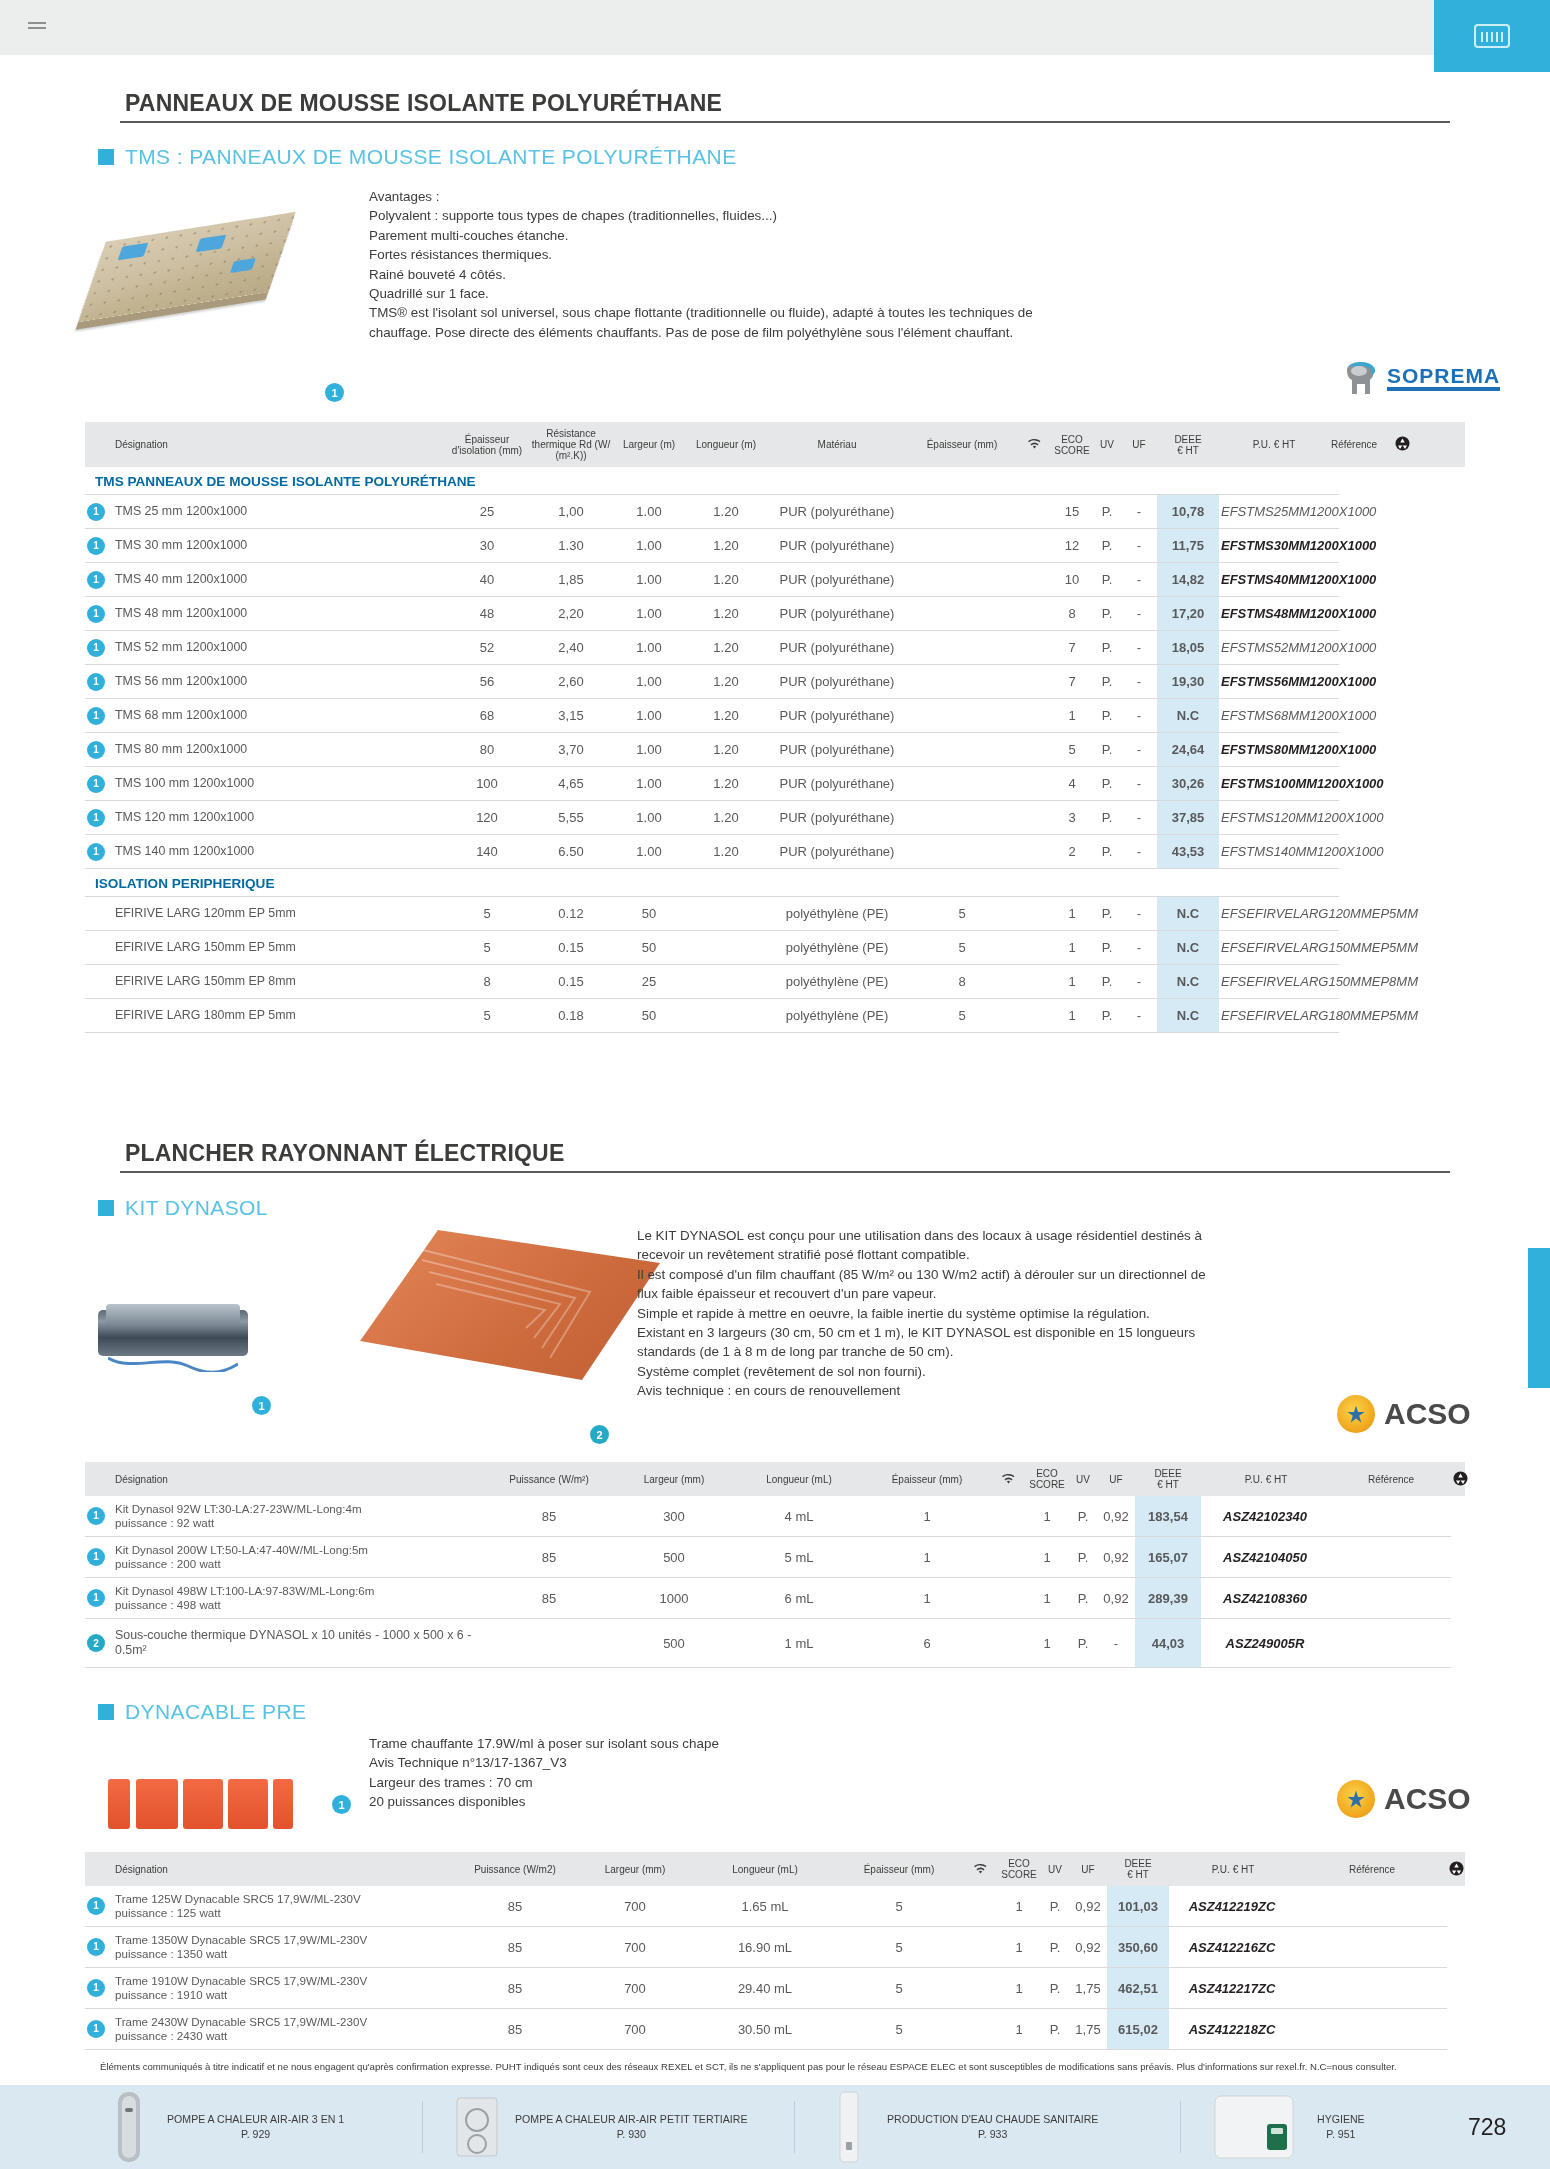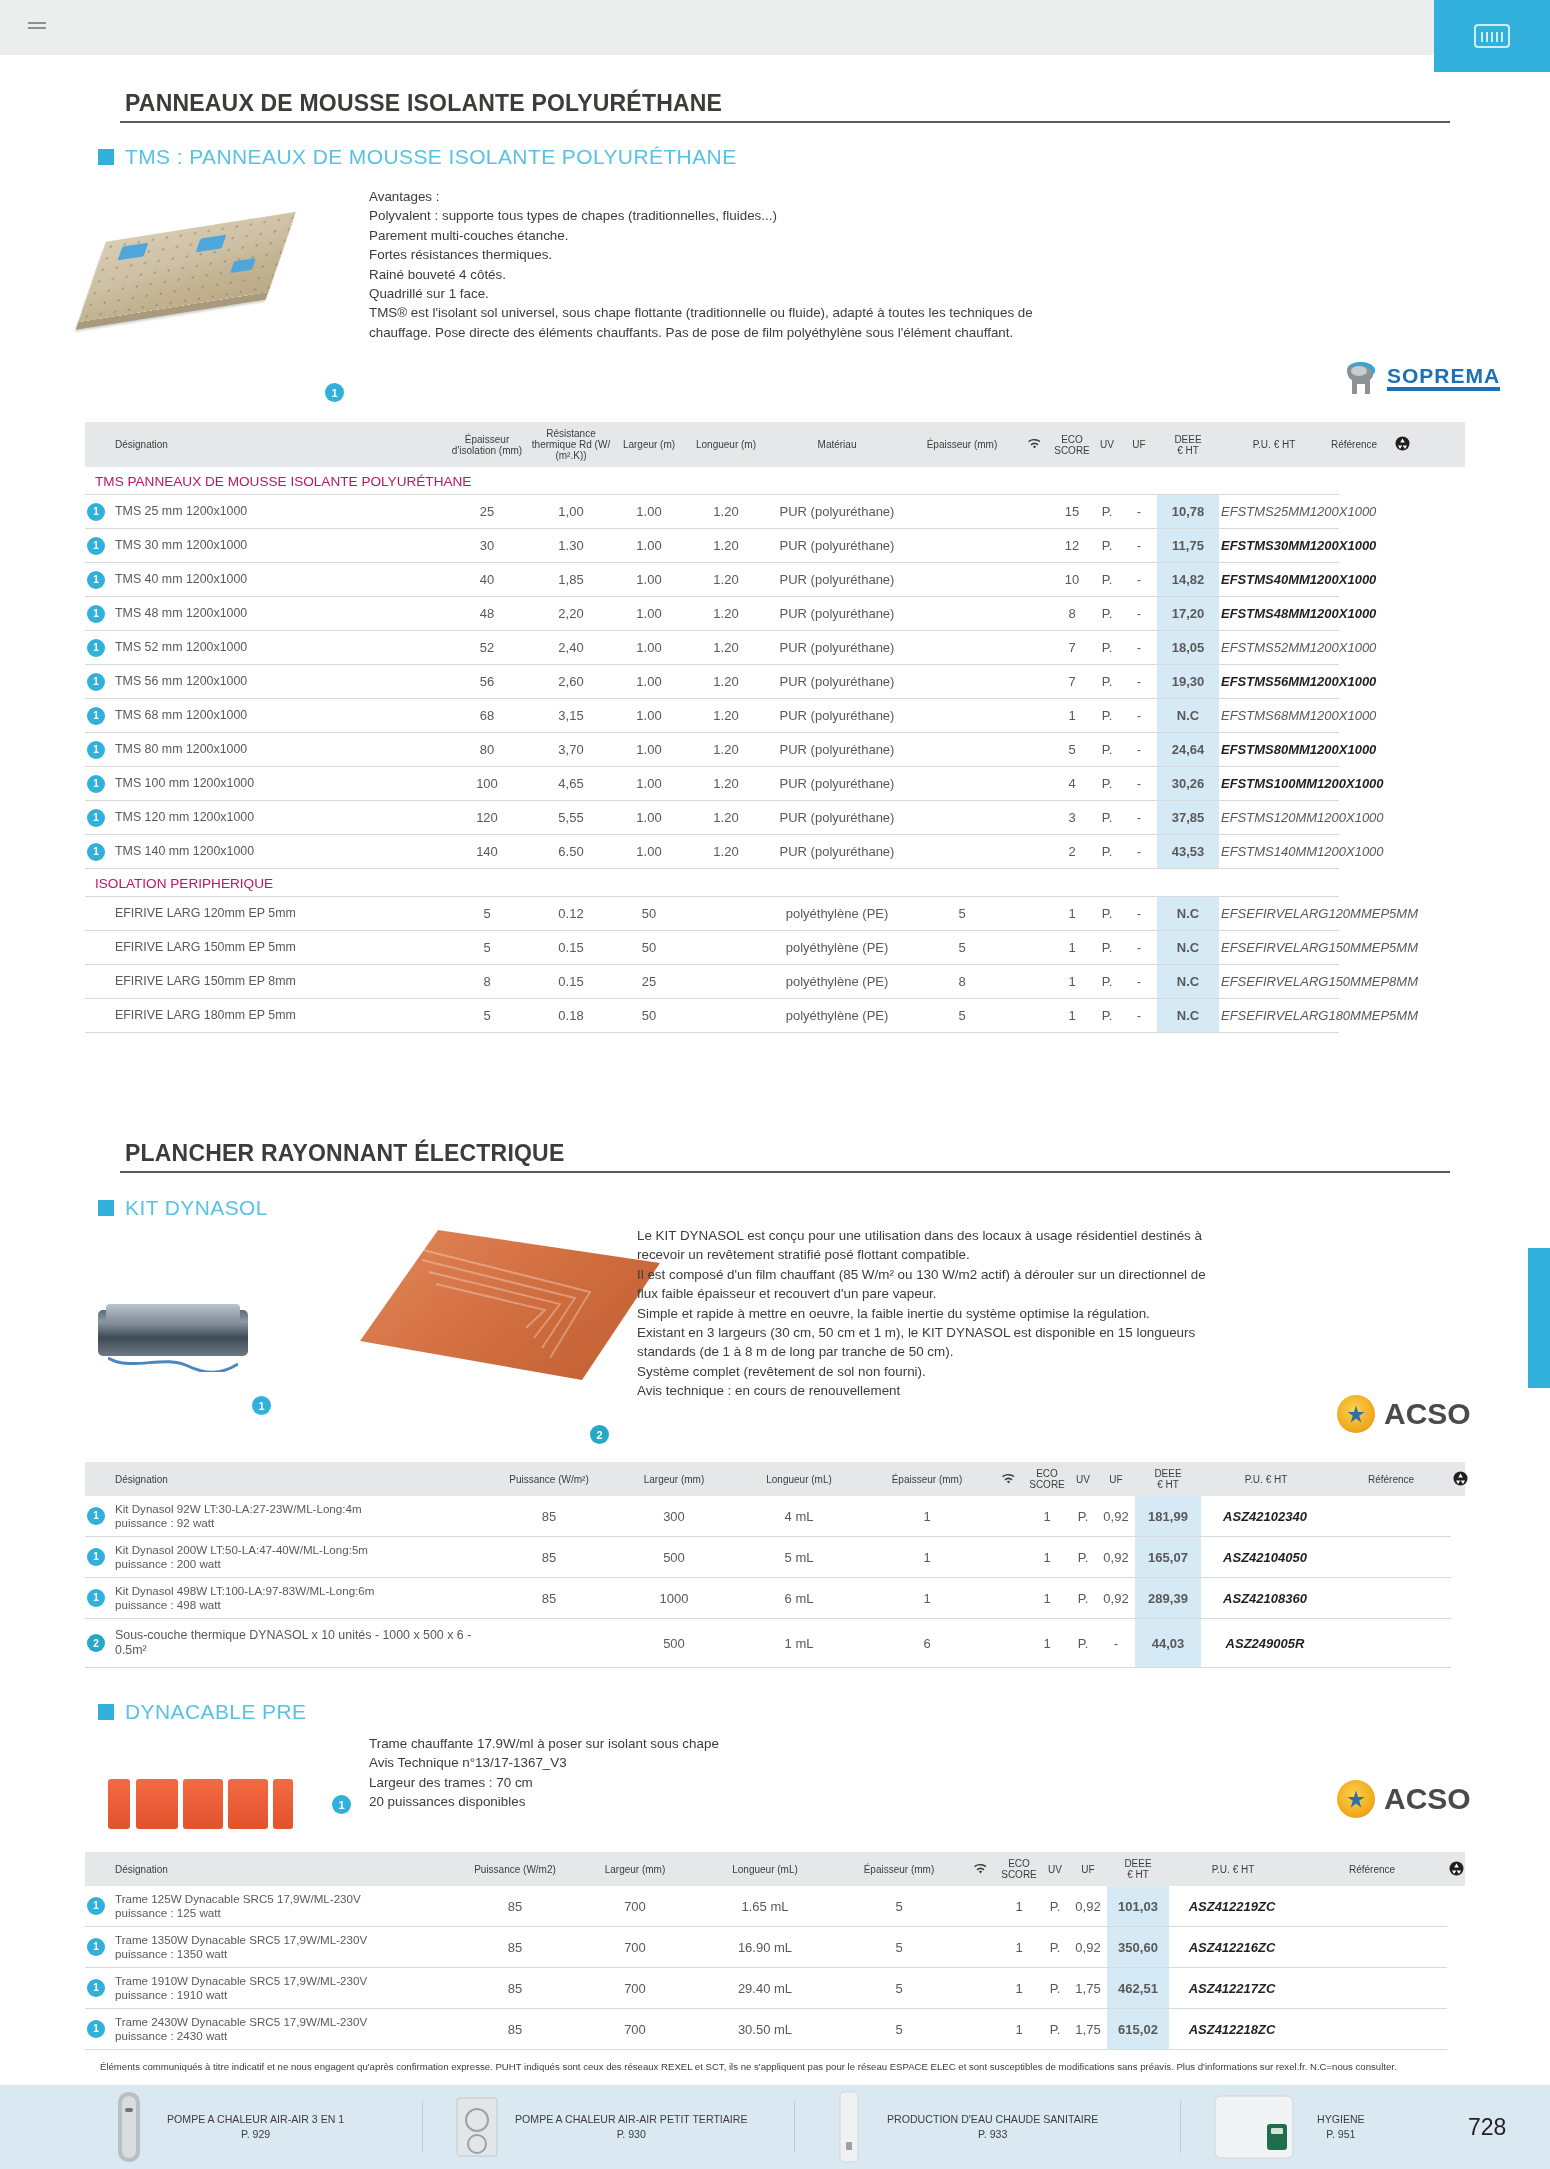--- a/index.html
+++ b/index.html
@@ -114,21 +114,21 @@
     padding:6px 2px; vertical-align:middle; line-height:11px;
   }
   table.cat thead th.left { text-align:left; padding-left:30px;margin-left:30px; }
   table.cat tbody td {
     font-size:13px; color:#58595b; padding:9px 2px; text-align:center;
     border-bottom:1px solid #d9dadb; vertical-align:middle; line-height:15px;
   }
   table.cat tbody td.desig { text-align:left; padding-left:30px; position:relative; font-size:12.4px; }
   table.cat tbody td.desig.two { line-height:14px; font-size:11.6px; padding-top:6px; padding-bottom:6px;}
   table.cat tbody tr.grp td {
-    font-size:13.6px; font-weight:normal; color:#be185d; text-align:left;
+    font-size:13.6px; font-weight:bold; color:#0369a1; text-align:left;
     padding-left:10px; border-bottom:1px solid #d9dadb; padding-top:7px; padding-bottom:5px;
   }
   td.price { background:#d6eaf5; font-weight:bold; color:#231f20; font-size:14px; }
   td.ref { font-size:12.2px; color:#58595b; text-align:left; padding-left:4px;font-style:italic; }
   td.ref.b { font-weight:bold; color:#231f20; }
   td.ref.c { text-align:center; padding-left:0; }
   .rowbullet { position:absolute; left:2px; top:50%; transform:translateY(-50%);
     width:18px; height:18px; border-radius:50%; background:#31b0dc; color:#fff;
     font-size:10px; font-weight:bold; display:flex; align-items:center; justify-content:center; }
   .rowbullet.teal { background:#24a9c6; }
@@ -608,21 +608,21 @@
             <div>puissance : 92 watt</div>
           </td>
           <td>85</td>
           <td>300</td>
           <td>4 mL</td>
           <td>1</td>
           <td></td>
           <td>1</td>
           <td>P.</td>
           <td>0,92</td>
-          <td class="price">181,99</td>
+          <td class="price">183,54</td>
           <td class="ref c b">ASZ42102340</td>
           <td></td>
         </tr>
         <tr>
           <td class="desig two">
             <span class="rowbullet">1</span>
             <div>Kit Dynasol 200W LT:50-LA:47-40W/ML-Long:5m</div>
             <div>puissance : 200 watt</div>
           </td>
           <td>85</td>

